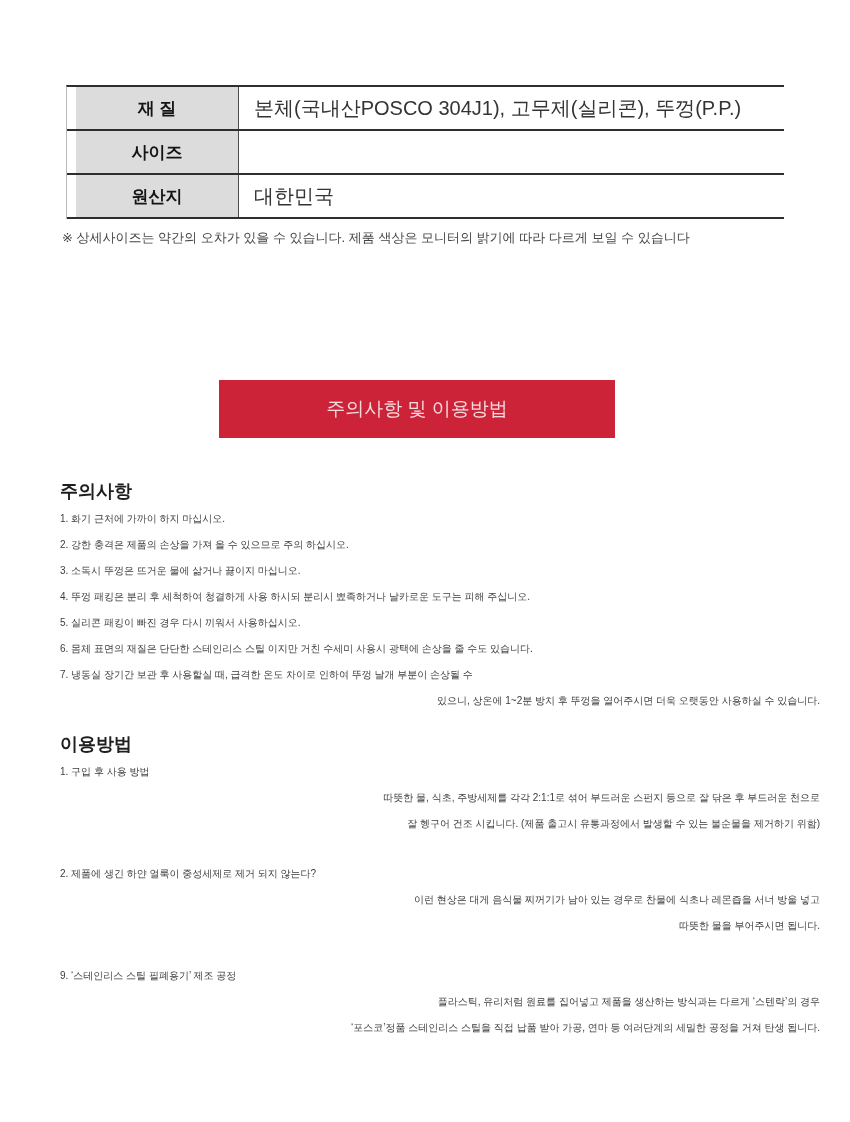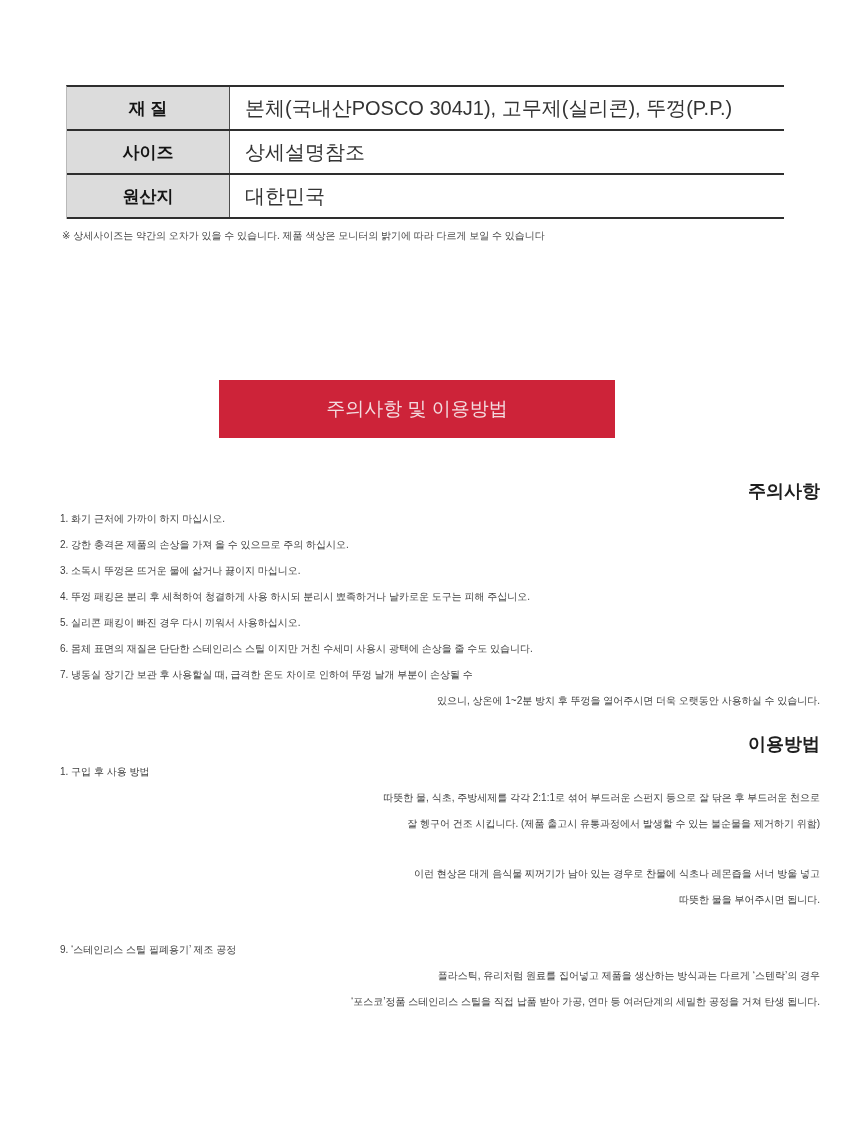--- a/index.html
+++ b/index.html
@@ -27,40 +27,41 @@
     position: absolute; left: 66px; top: 85px; width: 717px;
     border-top: 2px solid #2e2e2e;
     border-left: 1px solid #b9b9b9;
   }
   .prow { display: flex; height: 42px; border-bottom: 2px solid #2e2e2e; }
   .pcell-label {
     width: 162px; background: #dcdcdc;
     display: flex; align-items: center; justify-content: center;
     font-weight: bold; font-size: 17px; color: #141414;
     border-right: 1px solid #4d4d4d;
+    margin-left: 9px;
   }
   .pcell-value {
     flex: 1; display: flex; align-items: center;
     padding-left: 15px; font-size: 20px; color: #343434;
     white-space: nowrap;
   }
 
   
   .note {
     position: absolute; left: 62px; top: 229px;
-    font-size: 10px; color: #454545; white-space: nowrap;
+    font-size: 13px; color: #454545; white-space: nowrap;
   }
 
   
   .section { position: absolute; left: 60px; width: 760px; }
   .sec-precautions { top: 478px; }
   .sec-usage { top: 731px; }
   .sec-heading {
     font-size: 18px; font-weight: bold; color: #1e1e1e;
-    line-height: 26px; margin-bottom: 2px; text-align: right;
+    line-height: 26px; margin-bottom: 2px;
   }
   .line {
     font-size: 10px; color: #3d3d3d;
     line-height: 26px; white-space: nowrap;
   }
   .line.cont { padding-left: 17px; text-align: right; }
   .ublock { margin-top: 24px; }
   .ublock.first { margin-top: 0; }
 </style>
 </head>
@@ -69,21 +70,20 @@
 <div class="page">
 
 
   <div class="ptable">
     <div class="prow">
       <div class="pcell-label">재 질</div>
       <div class="pcell-value">본체(국내산POSCO 304J1), 고무제(실리콘), 뚜껑(P.P.)</div>
     </div>
     <div class="prow">
       <div class="pcell-label">사이즈</div>
-      <div class="pcell-value">상세설명참조</div>
     </div>
     <div class="prow">
       <div class="pcell-label">원산지</div>
       <div class="pcell-value">대한민국</div>
     </div>
   </div>
 
   <div class="note">※ 상세사이즈는 약간의 오차가 있을 수 있습니다. 제품 색상은 모니터의 밝기에 따라 다르게 보일 수 있습니다</div>
 
   <div class="banner banner2">
@@ -105,20 +105,21 @@
   <div class="section sec-usage">
     <div class="sec-heading">이용방법</div>
 
     <div class="ublock first">
       <div class="line">1. 구입 후 사용 방법</div>
       <div class="line cont">따뜻한 물, 식초, 주방세제를 각각 2:1:1로 섞어 부드러운 스펀지 등으로 잘 닦은 후 부드러운 천으로</div>
       <div class="line cont">잘 헹구어 건조 시킵니다. (제품 출고시 유통과정에서 발생할 수 있는 불순물을 제거하기 위함)</div>
     </div>
 
     <div class="ublock">
+      <div class="line">2. 제품에 생긴 하얀 얼룩이 중성세제로 제거 되지 않는다?</div>
       <div class="line cont">이런 현상은 대게 음식물 찌꺼기가 남아 있는 경우로 찬물에 식초나 레몬즙을 서너 방울 넣고</div>
       <div class="line cont">따뜻한 물을 부어주시면 됩니다.</div>
     </div>
 
     <div class="ublock">
       <div class="line">9. ‘스테인리스 스틸 필폐용기’ 제조 공정</div>
       <div class="line cont">플라스틱, 유리처럼 원료를 집어넣고 제품을 생산하는 방식과는 다르게 ‘스텐락’의 경우</div>
       <div class="line cont">‘포스코’정품 스테인리스 스틸을 직접 납품 받아 가공, 연마 등 여러단계의 세밀한 공정을 거쳐 탄생 됩니다.</div>
     </div>
   </div>

